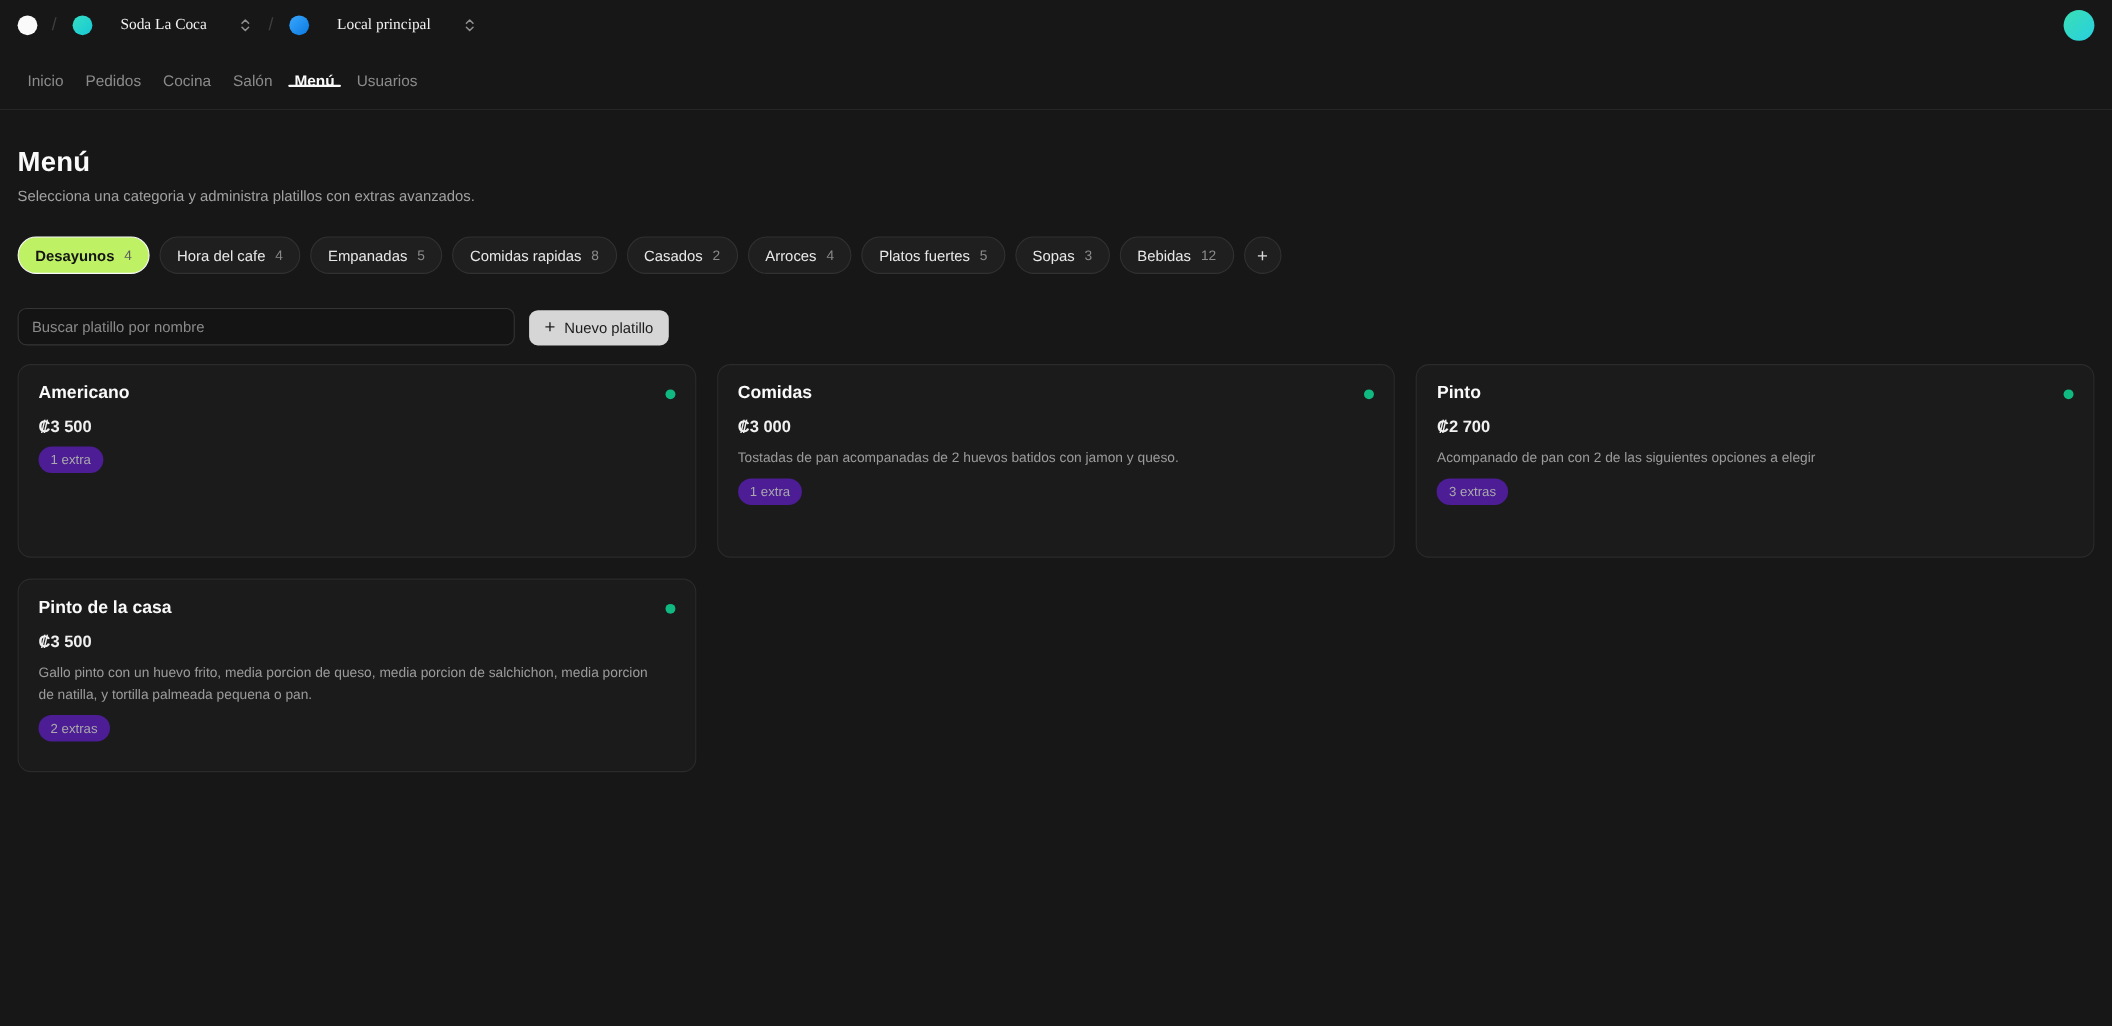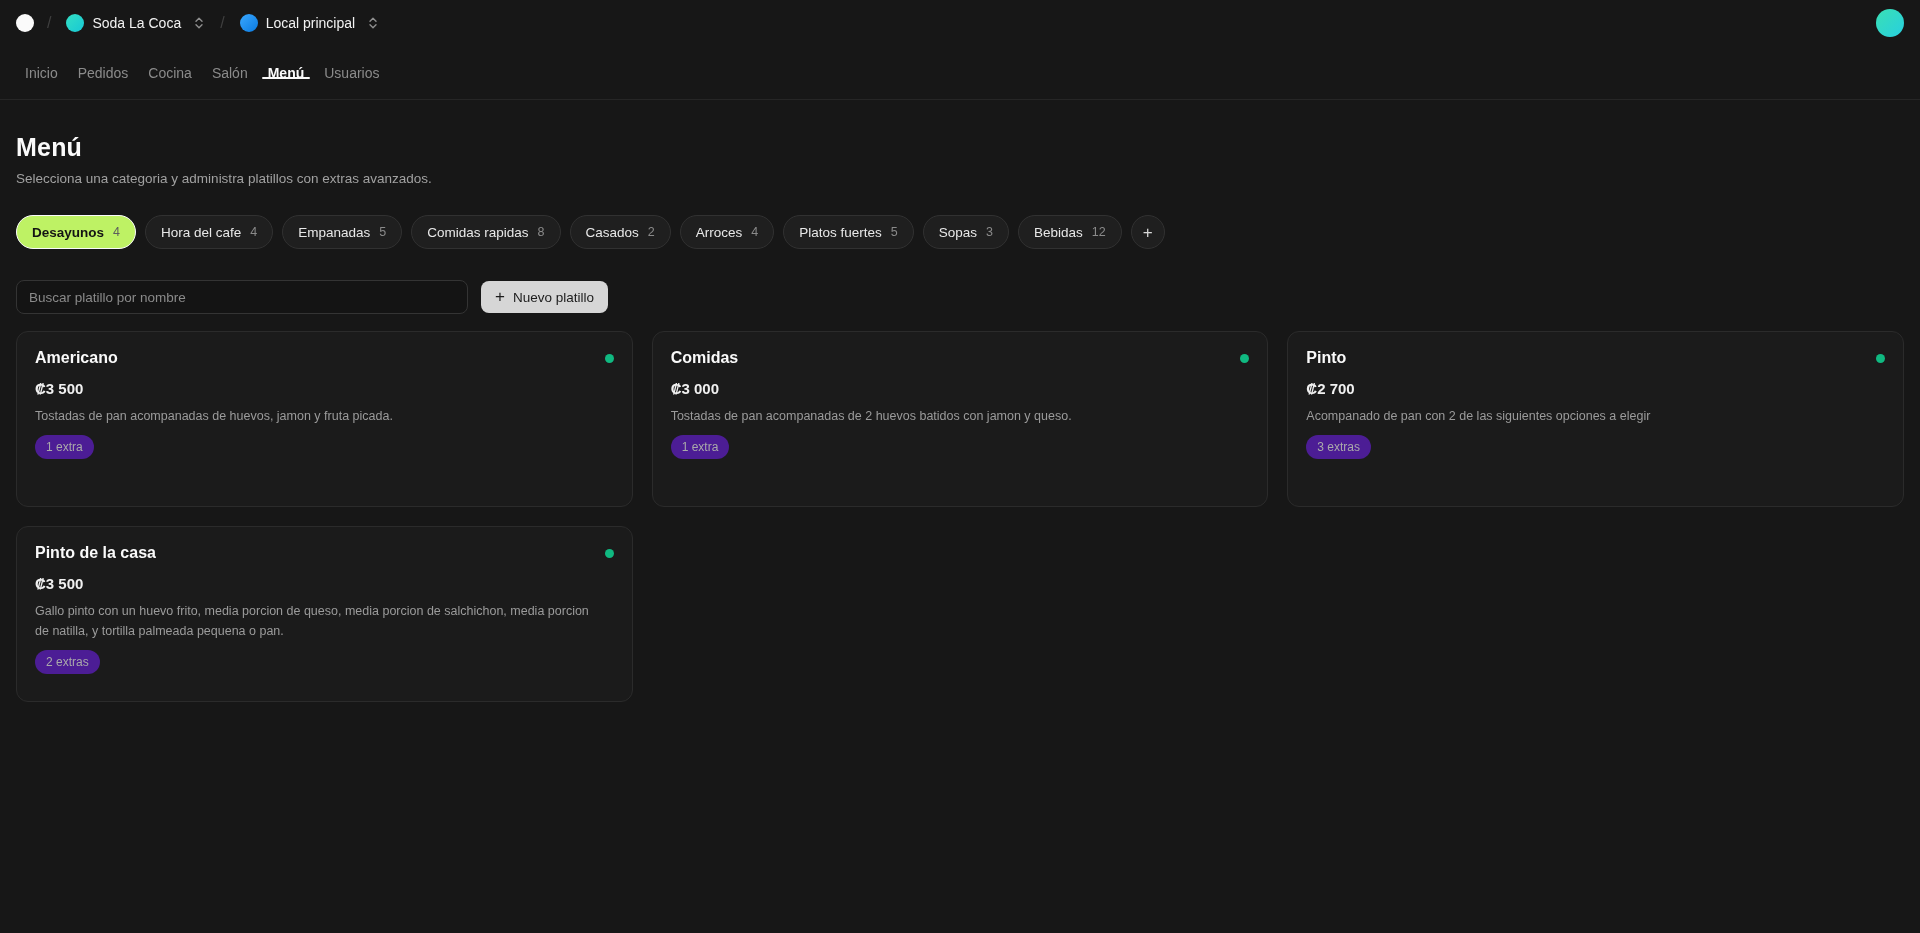--- a/index.html
+++ b/index.html
@@ -16,21 +16,21 @@
   
   .topbar {
     height:46px; display:flex; align-items:center; justify-content:space-between;
     padding:0 16px;
   }
   .crumbs { display:flex; align-items:center; gap:10px; }
   .logo-dot {
     width:18px; height:18px; border-radius:50%; background:#fafafa; display:inline-block; cursor:pointer;
   }
   .sep { color:#3f3f3f; font-size:16px; padding:0 3px; }
-  .crumb { display:flex; align-items:center; gap:8px; font-size:14px; color:#f2f2f2; padding:4px 2px; border-radius:6px; }
+  .crumb { display:flex; align-items:center; gap:25px; font-size:14px; color:#f2f2f2; padding:4px 2px; border-radius:6px;font-family:Liberation Serif, serif; }
   .dot { width:18px; height:18px; border-radius:50%; display:inline-block; flex:0 0 auto; }
   .dot.teal { background:linear-gradient(135deg,#34e0c4 0%,#17c8d6 100%); }
   .dot.blue { background:linear-gradient(135deg,#3aa8ff 0%,#0a7ae0 100%); }
   .unfold { margin-left:4px; display:inline-flex; }
   .avatar {
     width:28px; height:28px; border-radius:50%; cursor:pointer;
     background:linear-gradient(135deg,#3ae0b4 0%,#27cfe0 100%);
   }
 
   
@@ -65,21 +65,21 @@
   .chip.active { background:#bef264; border-color:#fafafa; color:#141414; font-weight:600; }
   .chip.active .count { color:#5d5d5d; font-weight:400; }
   .chip-add {
     width:34px; height:34px; border-radius:50%; flex:0 0 auto;
     background:#1f1f1f; border:1px solid #313131;
     display:inline-flex; align-items:center; justify-content:center;
     color:#d8d8d8; font-size:17px; line-height:1;
   }
 
   
-  .toolbar { display:flex; align-items:center; gap:13px; margin-top:31px; }
+  .toolbar { display:flex; align-items:flex-end; gap:13px; margin-top:31px; }
   .search-input {
     width:452px; height:34px; border-radius:8px;
     background:#141414; border:1px solid #343434;
     color:#ededed; font-size:13.5px; padding:0 12px; outline:none;
     font-family:inherit;
   }
   .search-input::placeholder { color:#8a8a8a; }
   .btn-new {
     height:32px; display:inline-flex; align-items:center; gap:8px;
     background:#d6d6d6; color:#1c1c1c; border-radius:8px;
@@ -222,21 +222,20 @@
     </button>
   </div>
 
   <div class="grid">
   <article class="card">
     <div class="card-head">
       <h3 class="card-title">Americano</h3>
       <span class="status-dot" style="background: rgb(16, 185, 129);"></span>
     </div>
     <div class="card-price">₡3 500</div>
-    <p class="card-desc">Tostadas de pan acompanadas de huevos, jamon y fruta picada.</p>
     <span class="badge">1 extra</span>
   </article>
 
   <article class="card">
     <div class="card-head">
       <h3 class="card-title">Comidas</h3>
       <span class="status-dot" style="background: rgb(16, 185, 129);"></span>
     </div>
     <div class="card-price">₡3 000</div>
     <p class="card-desc">Tostadas de pan acompanadas de 2 huevos batidos con jamon y queso.</p>

